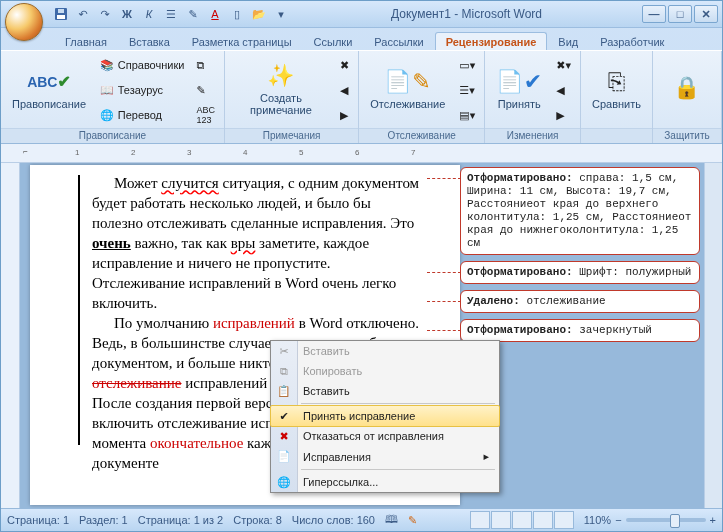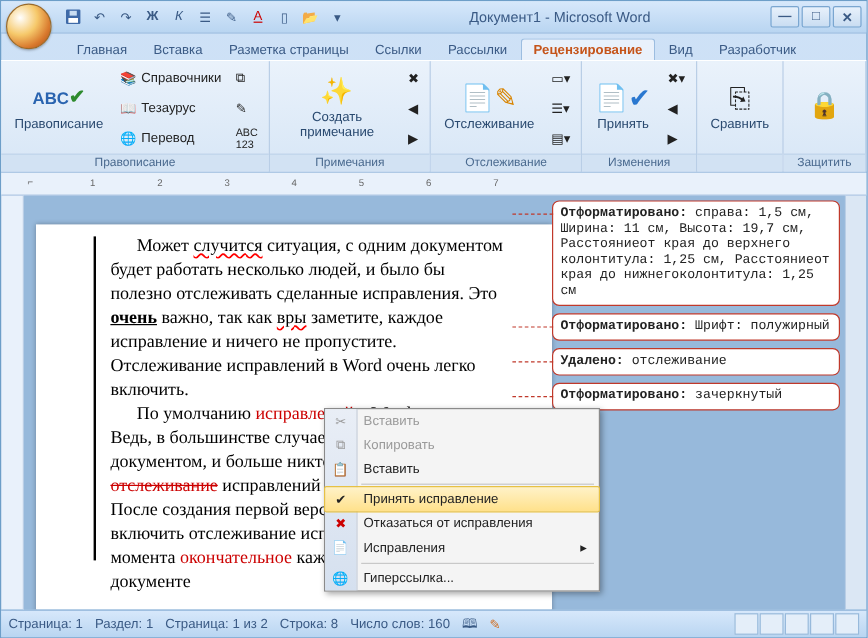--- a/index.html
+++ b/index.html
@@ -5,37 +5,37 @@
 html,body{margin:0;padding:0;font-family:"Segoe UI",Tahoma,sans-serif;font-size:11px;color:#222;}
 body{width:723px;height:532px;overflow:hidden;background:#bcd5ef;}
 .window{display:flex;flex-direction:column;height:100%;border:1px solid #6d9ec8;box-sizing:border-box;background:linear-gradient(#cfe2f7,#bcd5ef);}
 .titlebar{height:26px;display:flex;align-items:center;background:linear-gradient(#d7e8fb,#b9d5f1);border-bottom:1px solid #9cbde0;}
 .officebtn{width:36px;height:36px;margin:4px 4px -12px 4px;border-radius:50%;background:radial-gradient(circle at 30% 30%,#fff,#f6c96b 40%,#d97a2e 70%,#a04612);border:1px solid #9a6a2a;z-index:10;position:relative;box-shadow:0 1px 2px rgba(0,0,0,.3);}
 .qat{display:flex;gap:2px;margin-left:4px;}
 .qat .btn{width:18px;height:18px;border:1px solid transparent;border-radius:2px;display:flex;align-items:center;justify-content:center;color:#3a5a85;}
 .titletext{flex:1;text-align:center;color:#3a5a85;font-size:12px;}
 .winbtns{display:flex;gap:2px;margin-right:4px;}
 .winbtns .b{width:22px;height:16px;border:1px solid #7aa6d0;border-radius:2px;background:linear-gradient(#e8f1fb,#c9ddf2);display:flex;align-items:center;justify-content:center;color:#3a5a85;font-weight:bold;}
-.tabs{height:22px;display:flex;align-items:flex-end;padding-left:52px;gap:0;background:transparent;}
+.tabs{height:22px;display:flex;align-items:flex-end;padding-left:24px;gap:0;background:transparent;margin-left:29px;}
 .tab{padding:3px 10px 2px;font-size:11px;color:#3a5a85;border:1px solid transparent;border-bottom:none;cursor:pointer;}
 .tab.active{background:#e9f1fb;border-color:#9cbde0;border-radius:3px 3px 0 0;color:#c5541a;font-weight:bold;}
 .ribbon{height:92px;background:linear-gradient(#eaf2fb,#d7e6f6);border-top:1px solid #fff;border-bottom:1px solid #97b9db;display:flex;}
 .group{border-right:1px solid #b9cee6;display:flex;flex-direction:column;padding:2px 4px 0;}
 .group .body{flex:1;display:flex;align-items:flex-start;gap:2px;}
 .group .label{text-align:center;font-size:10px;color:#4a6a8f;padding:1px 0 2px;background:#d2e2f3;border-top:1px solid #c0d4ea;margin:0 -4px;}
 .bigbtn{display:flex;flex-direction:column;align-items:center;justify-content:center;padding:2px 6px;border:1px solid transparent;border-radius:3px;min-width:46px;height:64px;cursor:pointer;}
 .bigbtn .ico{width:32px;height:32px;display:flex;align-items:center;justify-content:center;font-size:22px;}
 .bigbtn .txt{font-size:11px;color:#2a4a70;text-align:center;line-height:12px;}
 .smallbtn{display:flex;align-items:center;gap:4px;padding:1px 4px;border:1px solid transparent;border-radius:2px;cursor:pointer;height:20px;}
 .smallcol{display:flex;flex-direction:column;gap:1px;}
 .ruler{height:18px;background:#e9f1fb;border-bottom:1px solid #b9cee6;position:relative;font-size:8px;color:#666;}
 .workspace{flex:1;display:flex;background:#97b9db;overflow:hidden;position:relative;}
 .vruler{width:18px;background:#e9f1fb;border-right:1px solid #b9cee6;}
 .page{flex:1;position:relative;overflow:hidden;background:#97b9db;}
-.paper{position:absolute;left:10px;top:2px;width:430px;height:340px;background:#fff;box-shadow:0 0 4px rgba(0,0,0,.3);padding:8px 36px 8px 62px;box-sizing:border-box;font-family:"Times New Roman",serif;font-size:15px;line-height:20px;color:#000;margin-top:22px;}
+.paper{position:absolute;left:10px;top:2px;width:430px;height:340px;background:#fff;box-shadow:0 0 4px rgba(0,0,0,.3);padding:8px 36px 8px 62px;box-sizing:border-box;font-family:"Times New Roman",serif;font-size:15px;line-height:20px;color:#000;}
 .changebar{position:absolute;left:48px;top:10px;width:2px;height:270px;background:#000;}
 .paper p{margin:0;text-indent:22px;}
 .redund{border-bottom:1px wavy red;text-decoration:underline wavy red;}
 .redins{color:#c00;}
 .strike{text-decoration:line-through;color:#c00;}
 .balloons{position:absolute;right:4px;top:4px;width:240px;display:flex;flex-direction:column;gap:6px;}
 .balloon{border:1px solid #c0392b;border-radius:6px;background:#fff;padding:4px 6px;font-size:11px;line-height:13px;position:relative;font-family:Liberation Mono, monospace;}
 .balloon .lead{position:absolute;right:100%;top:10px;width:34px;border-top:1px dashed #c0392b;}
 .ctxmenu{position:absolute;left:270px;top:340px;width:228px;background:#f4f4f4;border:1px solid #8a8a8a;box-shadow:2px 2px 5px rgba(0,0,0,.35);z-index:30;font-size:11px;}
 .ctxmenu .strip{position:absolute;left:0;top:0;bottom:0;width:26px;background:linear-gradient(#e9eef6,#d5e0ef);border-right:1px solid #c5cddb;}
@@ -272,14 +272,22 @@
     <span>🕮</span>
     <span style="color:#d06a1a">✎</span>
     <div class="spacer"></div>
     <div class="viewbtns">
       <div class="v"></div>
       <div class="v"></div>
       <div class="v"></div>
       <div class="v"></div>
       <div class="v"></div>
     </div>
+    <div class="zoom">
+      <span>110%</span>
+      <span>−</span>
+      <div class="slider">
+          <div class="thumb"></div>
+        </div>
+      <span>+</span>
+    </div>
   </div>
 </div>
 
 </body></html>

